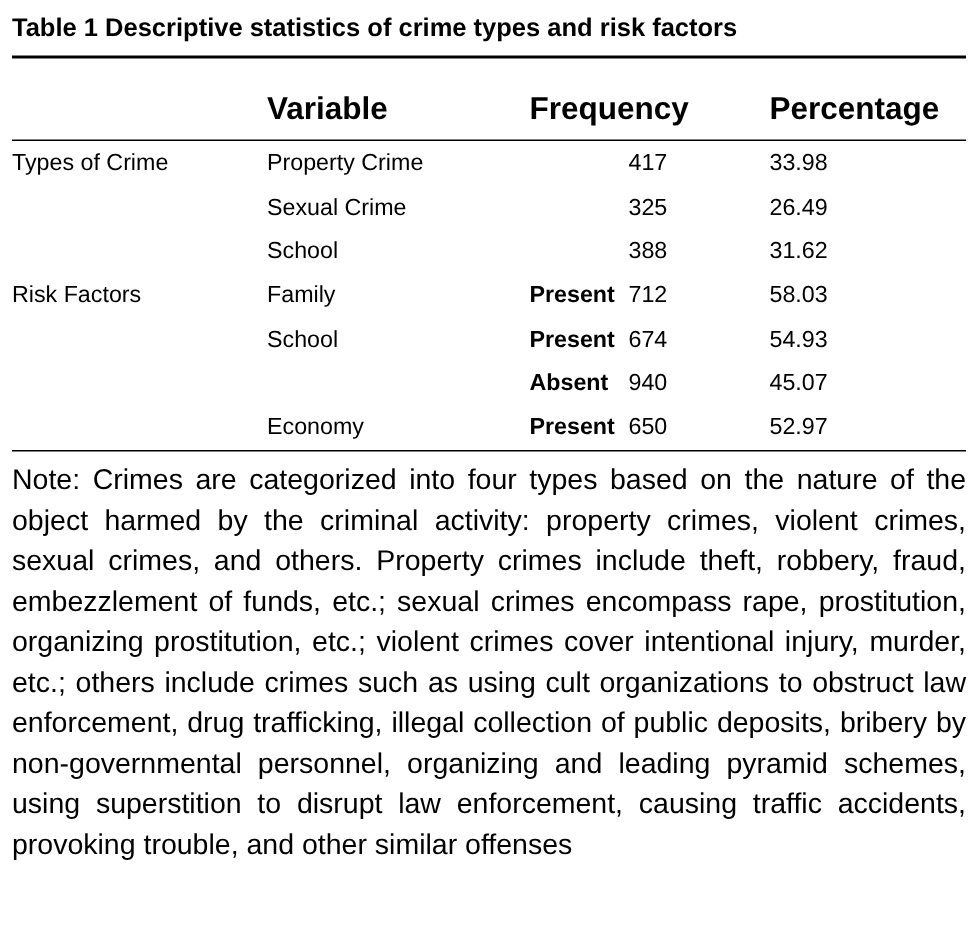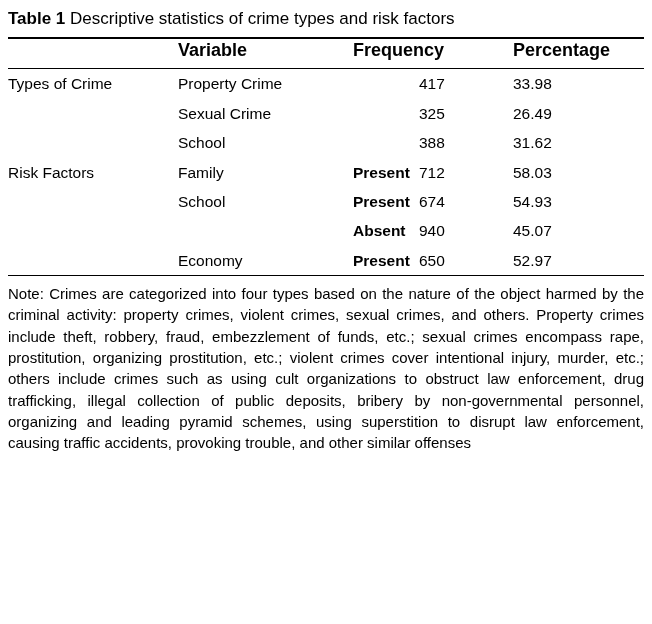--- a/index.html
+++ b/index.html
@@ -22,21 +22,21 @@
   .caption {
     font-size: 17px;
     line-height: 1.35;
     padding: 2px 0 6px 0;
     white-space: nowrap;
   }
   .caption .caption-label {
     font-weight: bold;
   }
   .caption .caption-text {
-    font-weight: normal;
+    font-weight: bold;
   }
   .rule-top {
     border-top: 2px solid #000000;
   }
   .rule-mid {
     border-top: 1px solid #000000;
   }
   .rule-bottom {
     border-top: 1px solid #000000;
   }
@@ -46,38 +46,38 @@
     font-size: 15.5px;
   }
   table.stats th, table.stats td {
     text-align: left;
     padding: 5px 4px 5px 0;
     vertical-align: top;
     line-height: 1.25;
   }
   table.stats th {
     font-weight: bold;
-    font-size: 18px;
-    padding-top: 0;
+    font-size: 21px;
+    padding-top: 21px;
     padding-bottom: 7px;
   }
   col.c-group { width: 170px; }
   col.c-var   { width: 175px; }
   col.c-freq  { width: 160px; }
   col.c-pct   { width: auto; }
   .group-cell {
     white-space: nowrap;
   }
   .freq-cell .lbl {
     display: inline-block;
     min-width: 66px;
     font-weight: bold;
   }
   .note {
-    font-size: 15px;
+    font-size: 19px;
     line-height: 1.42;
     text-align: justify;
     padding: 7px 0 0 0;
     hyphens: none;
   }
 </style>
 </head>
 <body>
 
 <div class="table-wrap">

